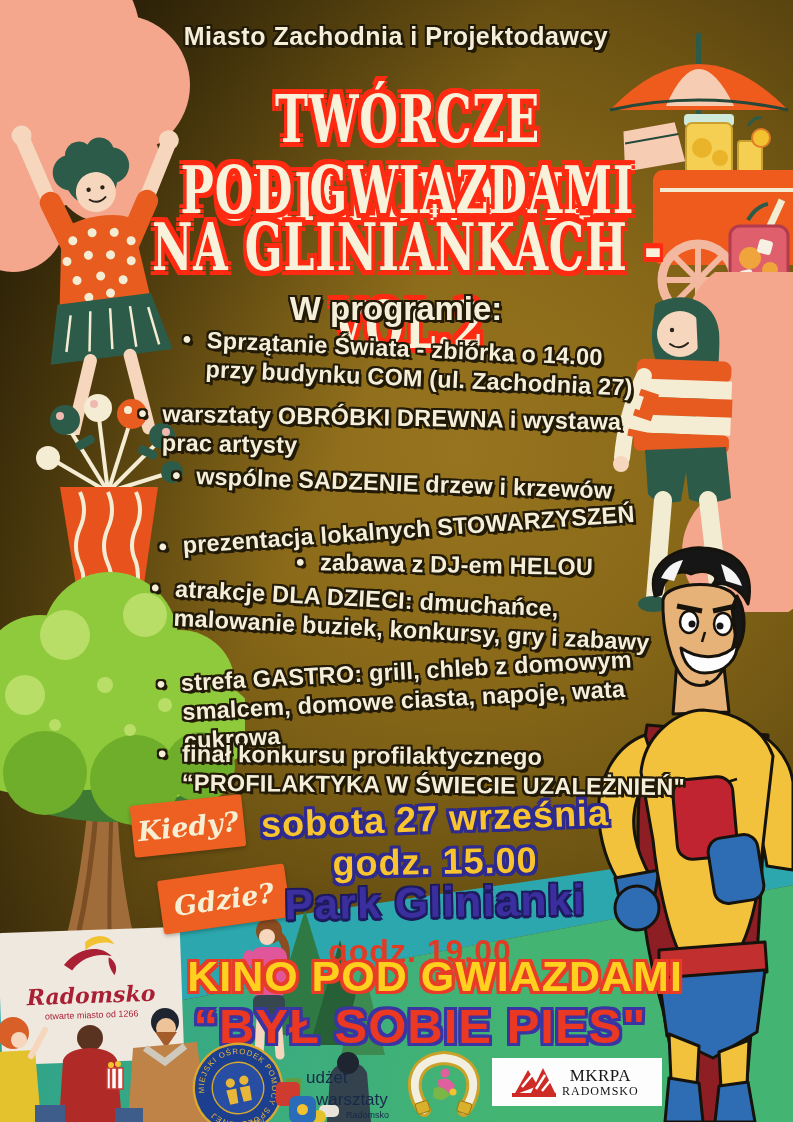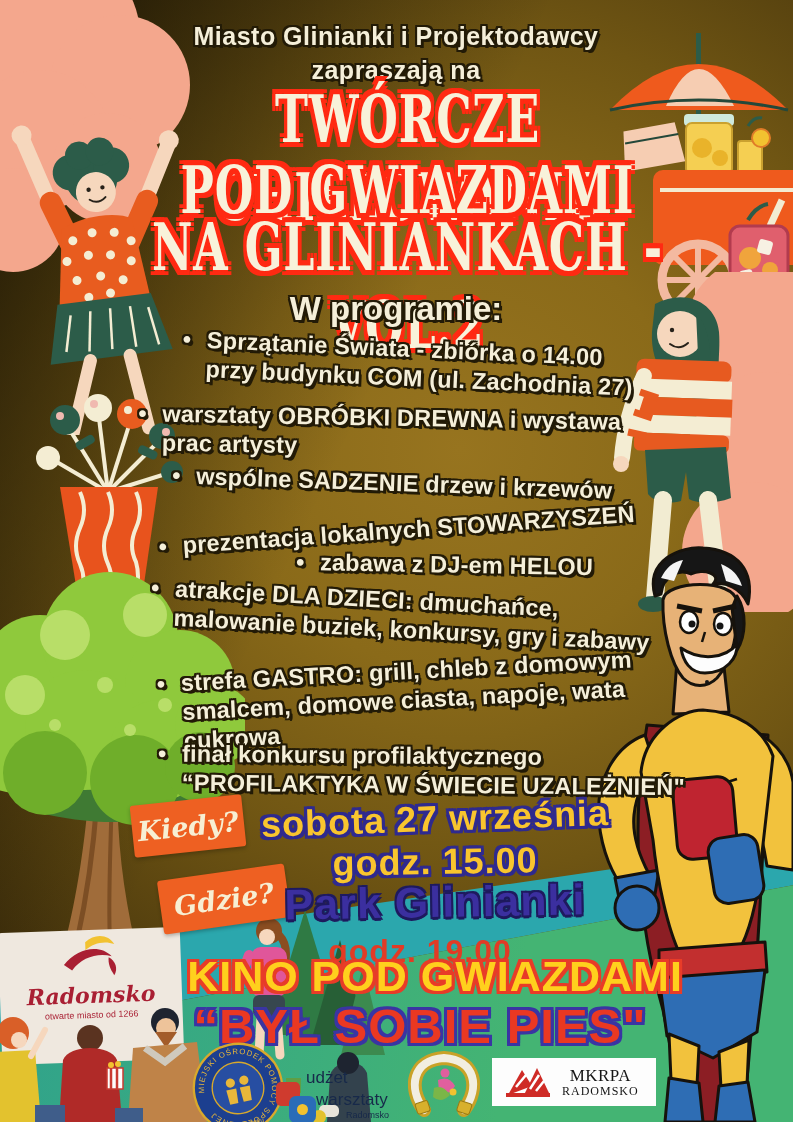--- a/index.html
+++ b/index.html
@@ -39,21 +39,21 @@
     text-shadow:-2px -2px 0 #1e1a5e,2px -2px 0 #1e1a5e,-2px 2px 0 #1e1a5e,2px 2px 0 #1e1a5e,0 3px 0 #1e1a5e;}
   .cinema-time{color:#e23b25;font-weight:bold;font-size:32px;letter-spacing:1px;}
   .cinema-heading{color:#ffd01d;font-weight:bold;font-size:43px;letter-spacing:1px;
     text-shadow:-3px -3px 0 #e83c28,0 -3px 0 #e83c28,3px -3px 0 #e83c28,-3px 0 0 #e83c28,3px 0 0 #e83c28,-3px 3px 0 #e83c28,0 3px 0 #e83c28,3px 3px 0 #e83c28;}
   .movie-title{color:#ea3822,#fff;color:#ea3822;font-weight:bold;font-size:49px;letter-spacing:1px;
     text-shadow:-3px -3px 0 #3a35a3,0 -3px 0 #3a35a3,3px -3px 0 #3a35a3,-3px 0 0 #3a35a3,3px 0 0 #3a35a3,-3px 3px 0 #3a35a3,0 3px 0 #3a35a3,3px 3px 0 #3a35a3;}
   
   .bz{position:absolute;}
   .bz-txt{position:absolute;color:#17294a;font-size:17px;font-weight:500;}
   
-  .mkrpa{background:#fdfdfd;display:flex;align-items:center;gap:12px;padding:3px 8px 3px 14px;}
+  .mkrpa{background:#fdfdfd;display:flex;align-items:center;gap:6px;padding:3px 8px 3px 20px;}
   .mkrpa-text{font-family:"Liberation Serif",serif;color:#151515;text-align:center;line-height:1.05;}
   .mkrpa-text .l1{font-size:17px;letter-spacing:.5px;}
   .mkrpa-text .l2{font-size:12px;letter-spacing:1px;}
 </style>
 </head>
 <body>
 
 <div id="poster">
 
   <div class="bg-water"></div>
@@ -315,22 +315,21 @@
     <path d="M6,74 L10,60" stroke="#f6d7bd" stroke-width="5" stroke-linecap="round"></path>
     <rect x="18" y="90" width="32" height="22" rx="6" fill="#37474f"></rect>
     <path d="M26,112 L24,150 M42,112 L45,150" stroke="#f6d7bd" stroke-width="9" stroke-linecap="round"></path>
     <path d="M95,170 C100,155 125,152 132,168 L136,217 L92,217 Z" fill="#33424d"></path>
     <circle cx="113" cy="158" r="11" fill="#1e2430"></circle>
     <rect x="84" y="200" width="20" height="12" rx="5" fill="#e8e4da"></rect>
     <circle cx="70" cy="200" r="9" fill="#e3c22e"></circle>
       <circle cx="84" cy="212" r="7" fill="#e3c22e"></circle>
   </svg>
 
-  <div class="abs intro t-center cream o-dark" style="top:22px;">Miasto Glinianki i Projektodawcy</div>
-  <div class="abs intro t-center cream o-dark" style="top:56px;">zapraszają na</div>
+  <div class="abs intro t-center cream o-dark" style="top:22px;">Miasto Zachodnia i Projektodawcy</div>
 
   <div class="abs title-line t-center" style="top:94px;">TWÓRCZE CHILLOWANIE</div>
   <div class="abs title-line t-center" style="top:158px;">POD GWIAZDAMI</div>
   <div class="abs title-line t-center" style="top:222px;">NA GLINIANKACH - VOL.2</div>
 
   <div class="abs wprog t-center cream o-dark" style="top:290px;">W programie:</div>
 
   <div class="abs item cream o-dark" style="left:182px;top:336px;width:480px;transform:rotate(2.5deg);">
     <span class="line b">Sprzątanie Świata - zbiórka o 14.00</span>
     <span class="line">przy budynku COM (ul. Zachodnia 27)</span>

